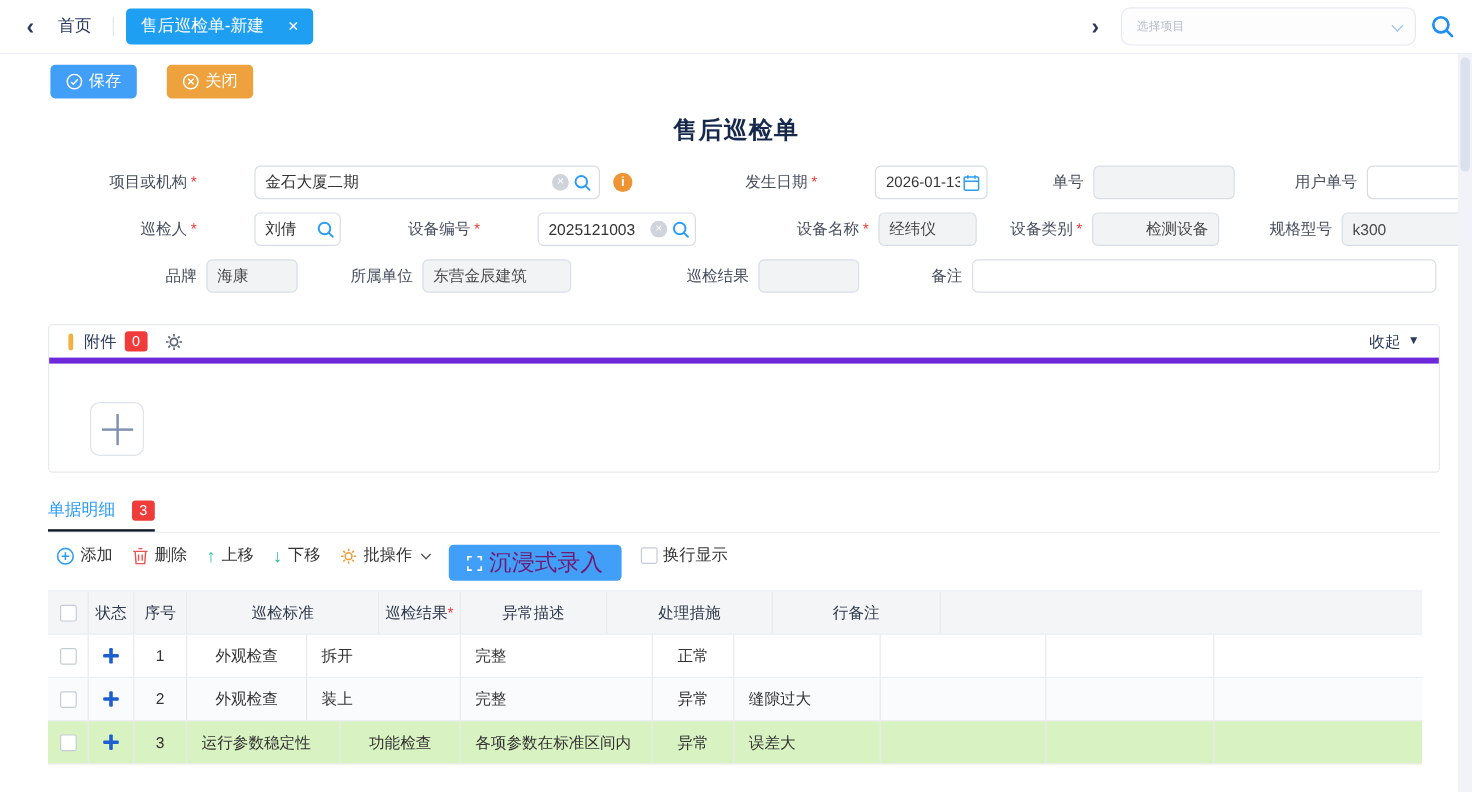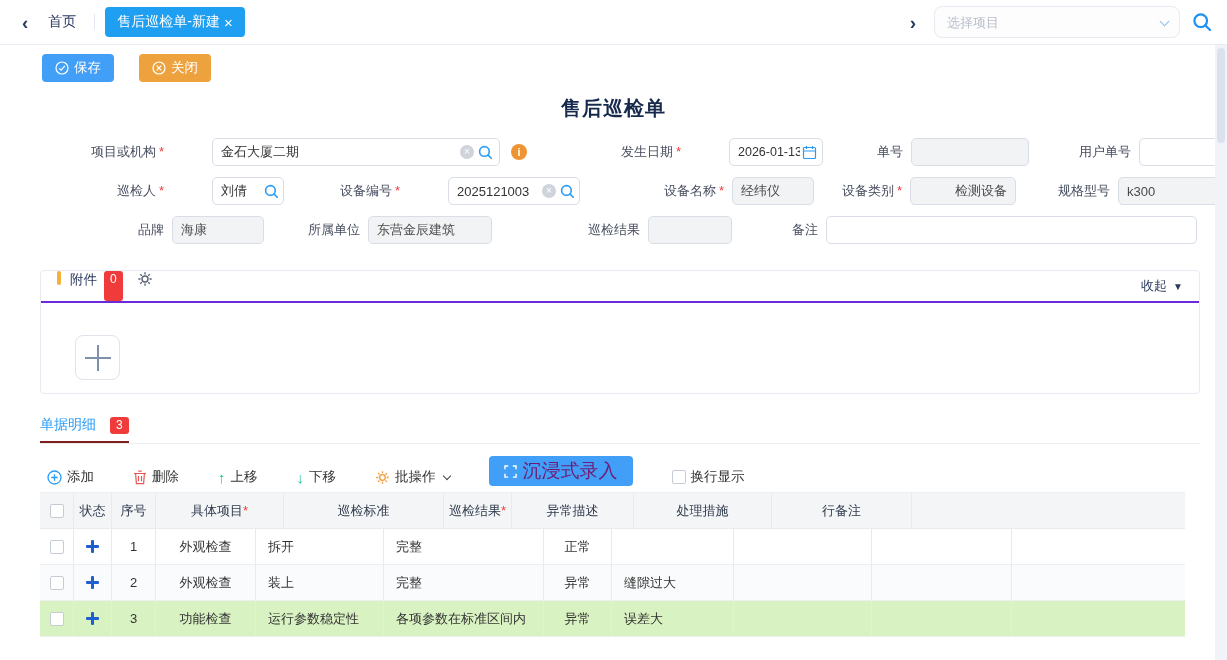--- a/index.html
+++ b/index.html
@@ -5,25 +5,25 @@
   * { margin:0; padding:0; box-sizing:border-box; }
   html,body { width:1227px; height:660px; overflow:hidden; }
   body { font-family:"Liberation Sans","DejaVu Sans",sans-serif; background:#fff; color:#333; }
   .app { position:relative; width:1227px; height:660px; background:#fff; }
 
   
   .topbar { height:45px; border-bottom:1px solid #e9edf3; display:flex; align-items:center; padding:0 14px 0 16px; }
   .nav-chev { font-size:19px; font-weight:bold; color:#2b3a5e; cursor:pointer; line-height:1; padding:0 6px; }
   .tab-home { font-size:14px; color:#2b3a5e; margin:0 18px 0 14px; cursor:pointer; }
   .tab-sep { width:1px; height:16px; background:#e2e6ee; margin-right:10px; }
-  .tab-active { background:#1e9ff2; color:#fff; height:30px; border-radius:4px; display:flex; align-items:center; padding:0 12px; font-size:14px; gap:4px; cursor:pointer; }
+  .tab-active { background:#1e9ff2; color:#fff; height:30px; border-radius:4px; display:flex; align-items:center; padding:0 12px; font-size:14px; gap:20px; cursor:pointer; }
   .tab-close { font-size:15px; line-height:1; cursor:pointer; }
   .topbar-right { margin-left:auto; display:flex; align-items:center; gap:12px; }
   .proj-select { position:relative; width:246px; height:32px; border:1px solid #e7eaf1; border-radius:8px; background:#fdfdfe; display:flex; align-items:center; }
-  .proj-select input { border:none; outline:none; background:transparent; font-size:13px; color:#3b82f6; padding:0 26px 0 12px; width:100%; font-family:inherit; }
+  .proj-select input { border:none; outline:none; background:transparent; font-size:10px; color:#3b82f6; padding:0 26px 0 12px; width:100%; font-family:inherit; }
   .proj-select input::placeholder { color:#b7bdc9; }
   .chev-down { position:absolute; right:11px; top:11px; width:7px; height:7px; border-right:1.6px solid #8fbfed; border-bottom:1.6px solid #8fbfed; transform:rotate(45deg); cursor:pointer; }
 
   
   .action-bar { margin:9px 0 0 42px; display:flex; gap:25px; }
   .btn { height:28px; border:none; border-radius:4px; color:#fff; font-size:13.5px; display:flex; align-items:center; gap:5px; padding:0 13px; cursor:pointer; font-family:inherit; }
   .btn-save { background:#419ff7; }
   .btn-close { background:#eda23e; }
 
   
@@ -37,39 +37,39 @@
   .inp { height:28px; border:1px solid #d8dde6; border-radius:5px; font-size:13px; color:#333; padding:0 8px; background:#fff; font-family:inherit; outline:none; flex:none; }
   .inp.dis { background:#f2f3f5; color:#4a4a4a; }
   .lookup { position:relative; flex:none;margin-left:40px; }
   .lookup .inp { width:100%; }
   .in-icons { position:absolute; right:7px; top:0; height:28px; display:flex; align-items:center; gap:4px; }
   .clear-ic { width:14px; height:14px; border-radius:50%; background:#cfd3db; color:#fff; font-size:10px; line-height:14px; text-align:center; cursor:pointer; }
   .info-ic { width:16px; height:16px; border-radius:50%; background:#ef9433; color:#fff; font-size:11px; font-weight:bold; line-height:16px; text-align:center; margin-left:11px; flex:none; cursor:pointer; }
 
   
   .attach { margin:26px 27px 0 40px; border:1px solid #e7eaf0; border-radius:4px; }
-  .attach-head { height:32px; display:flex; padding:0 16px; border-bottom:2px solid #6d28d9; }
+  .attach-head { height:32px; display:flex; align-items:center; padding:0 16px; border-bottom:5px solid #6d28d9; }
   .marker { width:4px; height:14px; border-radius:2px; background:#f3b03c; margin-right:9px; }
   .attach-title { font-size:13.5px; color:#2b3a5e; }
   .badge { background:#f03b3b; color:#fff; font-size:12px; border-radius:3px; padding:1px 6px; margin-left:7px; line-height:15px; }
   .gear-btn { margin-left:14px; cursor:pointer; display:flex; }
   .collapse { margin-left:auto; display:flex; align-items:center; gap:6px; font-size:13px; color:#2b3a5e; cursor:pointer; }
   .tri-down { font-size:10px; color:#2b3a5e; }
   .attach-body { height:90px; position:relative; }
   .upload-tile { position:absolute; left:34px; top:32px; width:45px; height:45px; border:1px solid #dfe3ea; border-radius:8px; background:#fff; cursor:pointer; display:flex; align-items:center; justify-content:center; }
   .plus-lg { position:relative; width:26px; height:26px; }
   .plus-lg::before { content:""; position:absolute; left:0; top:12px; width:26px; height:2px; background:#7d91ad; }
   .plus-lg::after { content:""; position:absolute; left:12px; top:0; width:2px; height:26px; background:#7d91ad; }
 
   
   .detail-tabs { margin:22px 27px 0 40px; border-bottom:1px solid #eaedf2; display:flex; }
-  .dtab { padding-bottom:7px; border-bottom:2px solid #7f1d1d; display:flex; gap:7px; align-items:center; font-size:14px; color:#2a9cf6; cursor:pointer; }
-
-  
-  .dtoolbar { margin:10px 27px 0 47px; display:flex; align-items:flex-end; gap:39px; height:32px; }
+  .dtab { padding-bottom:7px; border-bottom:2px solid #0f172a; display:flex; gap:7px; align-items:center; font-size:14px; color:#2a9cf6; cursor:pointer; }
+
+  
+  .dtoolbar { margin:10px 27px 0 47px; display:flex; align-items:flex-start; gap:16px; height:32px; }
   .titem { display:flex; align-items:center; gap:5px; font-size:13.5px; color:#333; cursor:pointer; }
   .arrow-up, .arrow-down { color:#1fc0a0; font-size:15px; font-weight:bold; }
   .chev-sm { width:6px; height:6px; border-right:1.4px solid #444; border-bottom:1.4px solid #444; transform:rotate(45deg); margin-left:3px; margin-top:-3px; }
   .btn-immersive { background:#419ff7; height:30px; border:none; border-radius:4px; color:#701a75; font-size:19px; display:flex; align-items:center; gap:6px; padding:0 15px; cursor:pointer; font-family:inherit; }
   .cb { width:14px; height:14px; border:1px solid #c6ccd6; border-radius:2px; background:#fff; display:inline-block; cursor:pointer; flex:none; }
 
   
   .grid { margin:6px 0 0 40px; width:1145px; font-size:13px; color:#333; }
   .g-head { display:flex; background:#f4f5f7; height:37px; border-top:1px solid #edeff3; border-bottom:1px solid #e8eaee; color:#303b4d; }
   .g-row { display:flex; height:36px; border-bottom:1px solid #eceef2; background:#fff; }
@@ -191,21 +191,21 @@
       <span class="fl req" style="width:152px">设备名称</span>
       <input class="inp dis" style="width: 82px;" disabled="" value="经纬仪">
       <span class="fl req" style="width:96px">设备类别</span>
       <input class="inp dis" style="width: 106px; padding-left: 44px;" disabled="" value="检测设备">
       <span class="fl" style="width:102px">规格型号</span>
       <input class="inp dis" style="width: 118px;" disabled="" value="k300">
     </div>
 
     <div class="form-row">
       <span class="fl" style="width:132px">品牌</span>
-      <input class="inp dis" style="width: 92px;" disabled="" value="海康">
+      <input class="inp dis" style="width: 76px;" disabled="" value="海康">
       <span class="fl" style="width:104px">所属单位</span>
       <input class="inp dis" style="width: 124px;" disabled="" value="东营金辰建筑">
       <span class="fl" style="width:156px">巡检结果</span>
       <input class="inp dis" style="width: 84px;" disabled="" value="">
       <span class="fl" style="width:94px">备注</span>
       <input class="inp" style="flex: 1 1 0%;" value="">
     </div>
   </div>
 
   <div class="attach">
@@ -280,21 +280,20 @@
     </span>
   </div>
 
   <div class="grid">
     <div class="g-head">
       <div class="gc c-cb">
           <span class="cb"></span>
         </div>
       <div class="gc c-st">状态</div>
       <div class="gc c-sq">序号</div>
-      <div class="gc c-item req-col">具体项目</div>
       <div class="gc c-std">巡检标准</div>
       <div class="gc c-res req-col">巡检结果</div>
       <div class="gc c-abn">异常描述</div>
       <div class="gc c-act">处理措施</div>
       <div class="gc c-rem">行备注</div>
       <div class="gc c-fill nobr"></div>
     </div>
 
     <div class="g-row">
       <div class="gc c-cb">
@@ -333,22 +332,22 @@
     </div>
 
     <div class="g-row hl">
       <div class="gc c-cb">
           <span class="cb"></span>
         </div>
       <div class="gc c-st">
           <span class="plus-cross"></span>
         </div>
       <div class="gc c-sq">3</div>
+      <div class="gc c-item left">运行参数稳定性</div>
       <div class="gc c-cat">功能检查</div>
-      <div class="gc c-item left">运行参数稳定性</div>
       <div class="gc c-std left">各项参数在标准区间内</div>
       <div class="gc c-res">异常</div>
       <div class="gc c-abn left">误差大</div>
       <div class="gc c-act left"></div>
       <div class="gc c-rem left"></div>
       <div class="gc c-fill nobr"></div>
     </div>
   </div>
 
   <div class="scrollbar">

